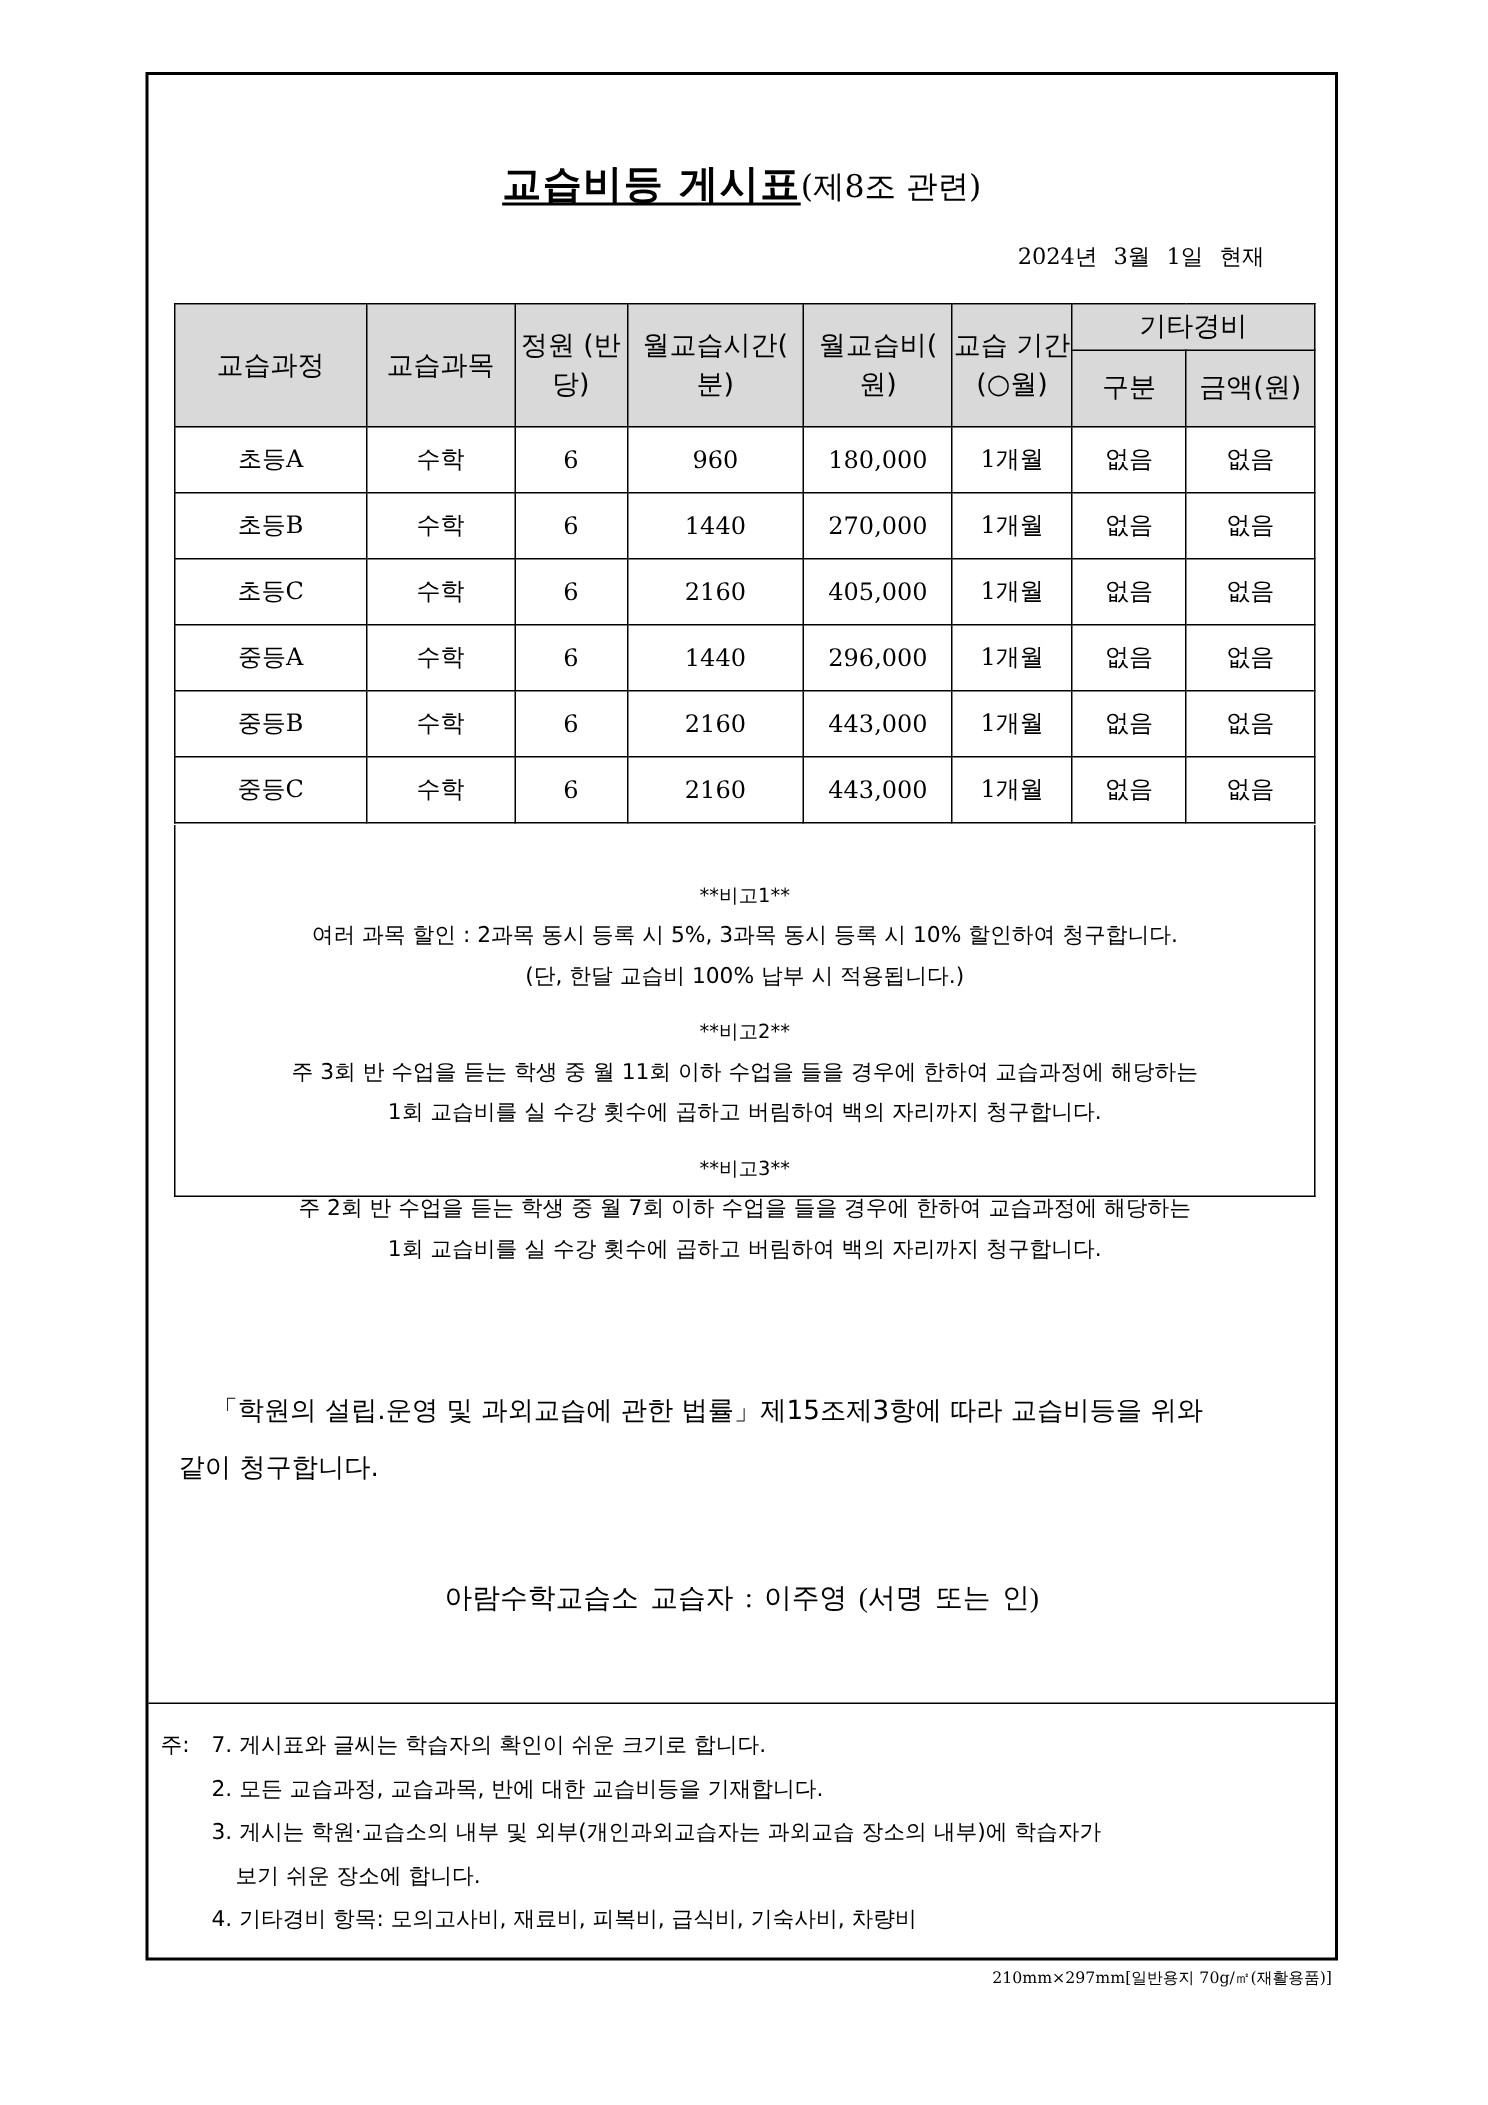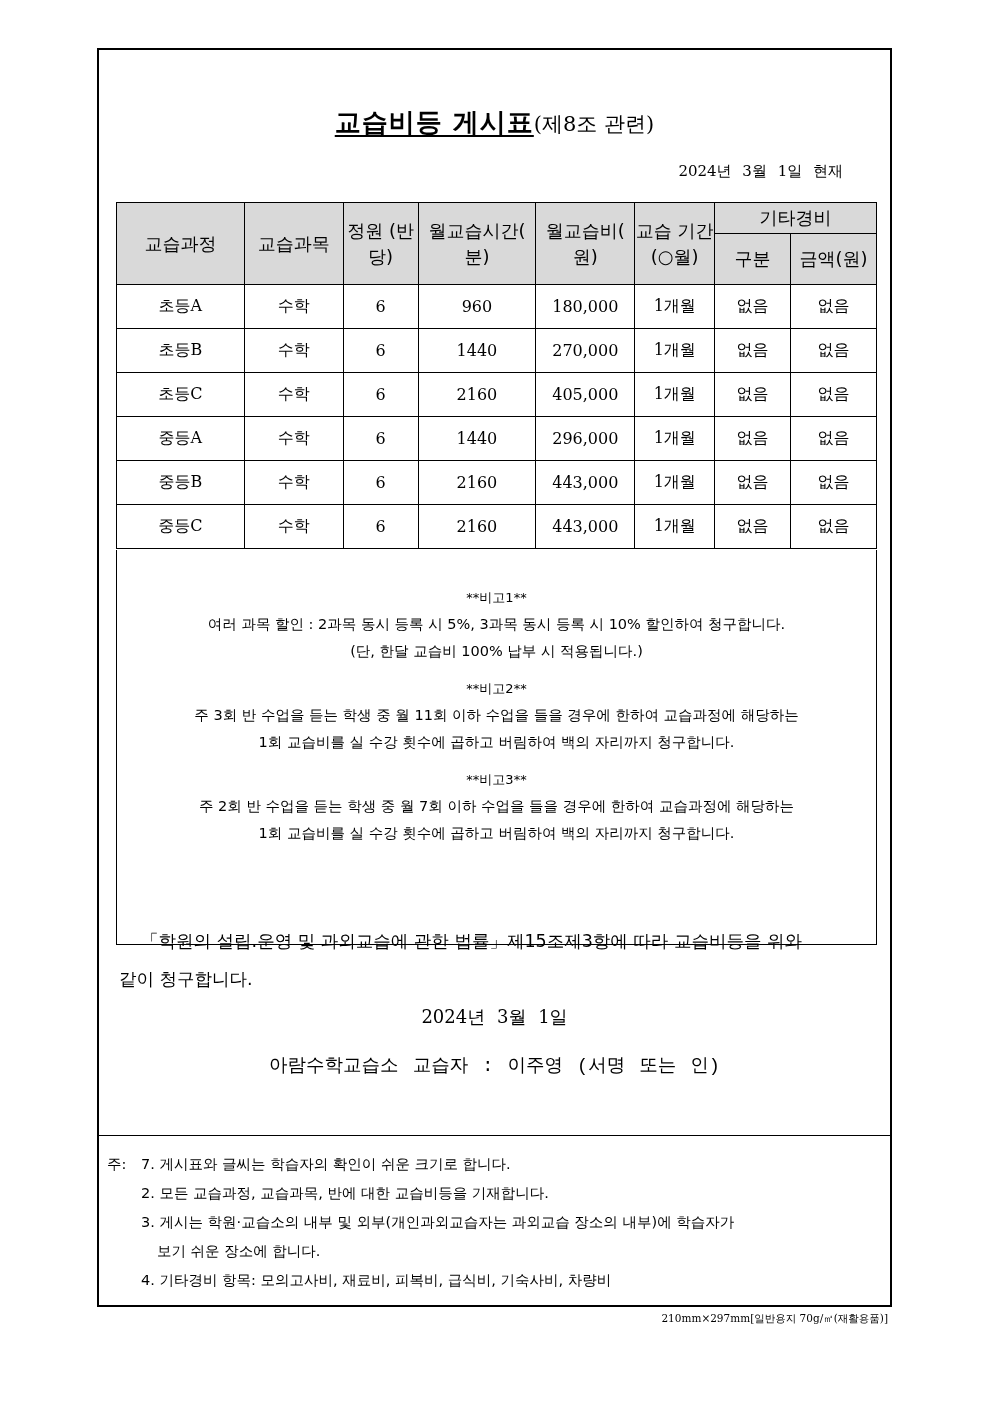--- a/index.html
+++ b/index.html
@@ -9,29 +9,29 @@
   .title { position: absolute; left: 0; right: 0; top: 55px; text-align: center; font-size: 26px; }
   .title .main { font-family: "DejaVu Sans", sans-serif; font-weight: bold; text-decoration: underline; text-underline-offset: 4px; text-decoration-thickness: 2px; letter-spacing: 1px; }
   .title .sub { font-size: 21px; margin-top: 32px; }
   .asof { position: absolute; right: 47px; top: 112px; font-size: 15px; word-spacing: 6px; }
   table.fee { position: absolute; left: 17px; top: 152px; width: 761px; border-collapse: collapse; font-size: 16px; }
   table.fee th, table.fee td { border: 1.5px solid #000; text-align: center; vertical-align: middle; padding: 0; }
   table.fee th { background: #d9d9d9; font-family: "DejaVu Sans", sans-serif; font-weight: normal; font-size: 18px; line-height: 26px; }
   table.fee tr.h1 th { height: 30px; }
   table.fee tr.h2 th { height: 50px; }
   table.fee td { height: 43px; }
-  .remarks { position: absolute; left: 17px; top: 500px; width: 761px; height: 395px; border: 1.5px solid #000; border-top: none; box-sizing: border-box; text-align: center; font-family: "DejaVu Sans", sans-serif; font-size: 14.5px; line-height: 27px; }
+  .remarks { position: absolute; left: 17px; top: 500px; width: 761px; height: 248px; border: 1.5px solid #000; border-top: none; box-sizing: border-box; text-align: center; font-family: "DejaVu Sans", sans-serif; font-size: 14.5px; line-height: 27px; }
   .remarks .block { margin-top: 0; }
   .remarks .b1 { padding-top: 34px; }
   .remarks .block + .block { margin-top: 10px; }
   .remarks .rh { font-size: 13px; }
   .statement { position: absolute; left: 20px; right: 20px; top: 872px; font-size: 17.5px; line-height: 38px; font-family: "DejaVu Sans", sans-serif; }
   .statement .indent { display: inline-block; width: 22px; }
   .date2 { position: absolute; left: 0; right: 0; top: 955px; text-align: center; font-size: 18px; word-spacing: 6px; }
-  .signer { position: absolute; left: 0; right: 0; top: 1002px; text-align: center; font-size: 18.5px; font-family: Liberation Mono, monospace; word-spacing: 3px; }
+  .signer { position: absolute; left: 0; right: 0; top: 1002px; text-align: center; font-size: 18.5px; font-family: Liberation Serif, serif; word-spacing: 3px; }
   .notes { position: absolute; left: 8px; top: 1100px; font-family: "DejaVu Sans", sans-serif; font-size: 14.5px; line-height: 29px; }
   .notes .row { display: flex; }
   .notes .lab { width: 34px; }
   .notes .cont { padding-left: 34px; }
   .notes .wrap { padding-left: 50px; }
   .paper { position: absolute; right: 104px; top: 1312px; font-size: 10.5px; }
 </style>
 </head>
 <body>
 
@@ -147,21 +147,20 @@
       <div>주 2회 반 수업을 듣는 학생 중 월 7회 이하 수업을 들을 경우에 한하여 교습과정에 해당하는</div>
       <div>1회 교습비를 실 수강 횟수에 곱하고 버림하여 백의 자리까지 청구합니다.</div>
     </div>
   </div>
 
   <div class="statement">
     <div><span class="indent"></span><span>「학원의 설립.운영 및 과외교습에 관한 법률」제15조제3항에 따라 교습비등을 위와</span></div>
     <div>같이 청구합니다.</div>
   </div>
 
-  <div class="date2">2024년  3월  1일</div>
   <div class="signer">아람수학교습소 교습자 : 이주영 (서명 또는 인)</div>
 
   <div class="divider"></div>
 
   <div class="notes">
     <div class="row">
         <span class="lab">주:</span>
         <span>7. 게시표와 글씨는 학습자의 확인이 쉬운 크기로 합니다.</span>
       </div>
     <div class="cont">2. 모든 교습과정, 교습과목, 반에 대한 교습비등을 기재합니다.</div>

